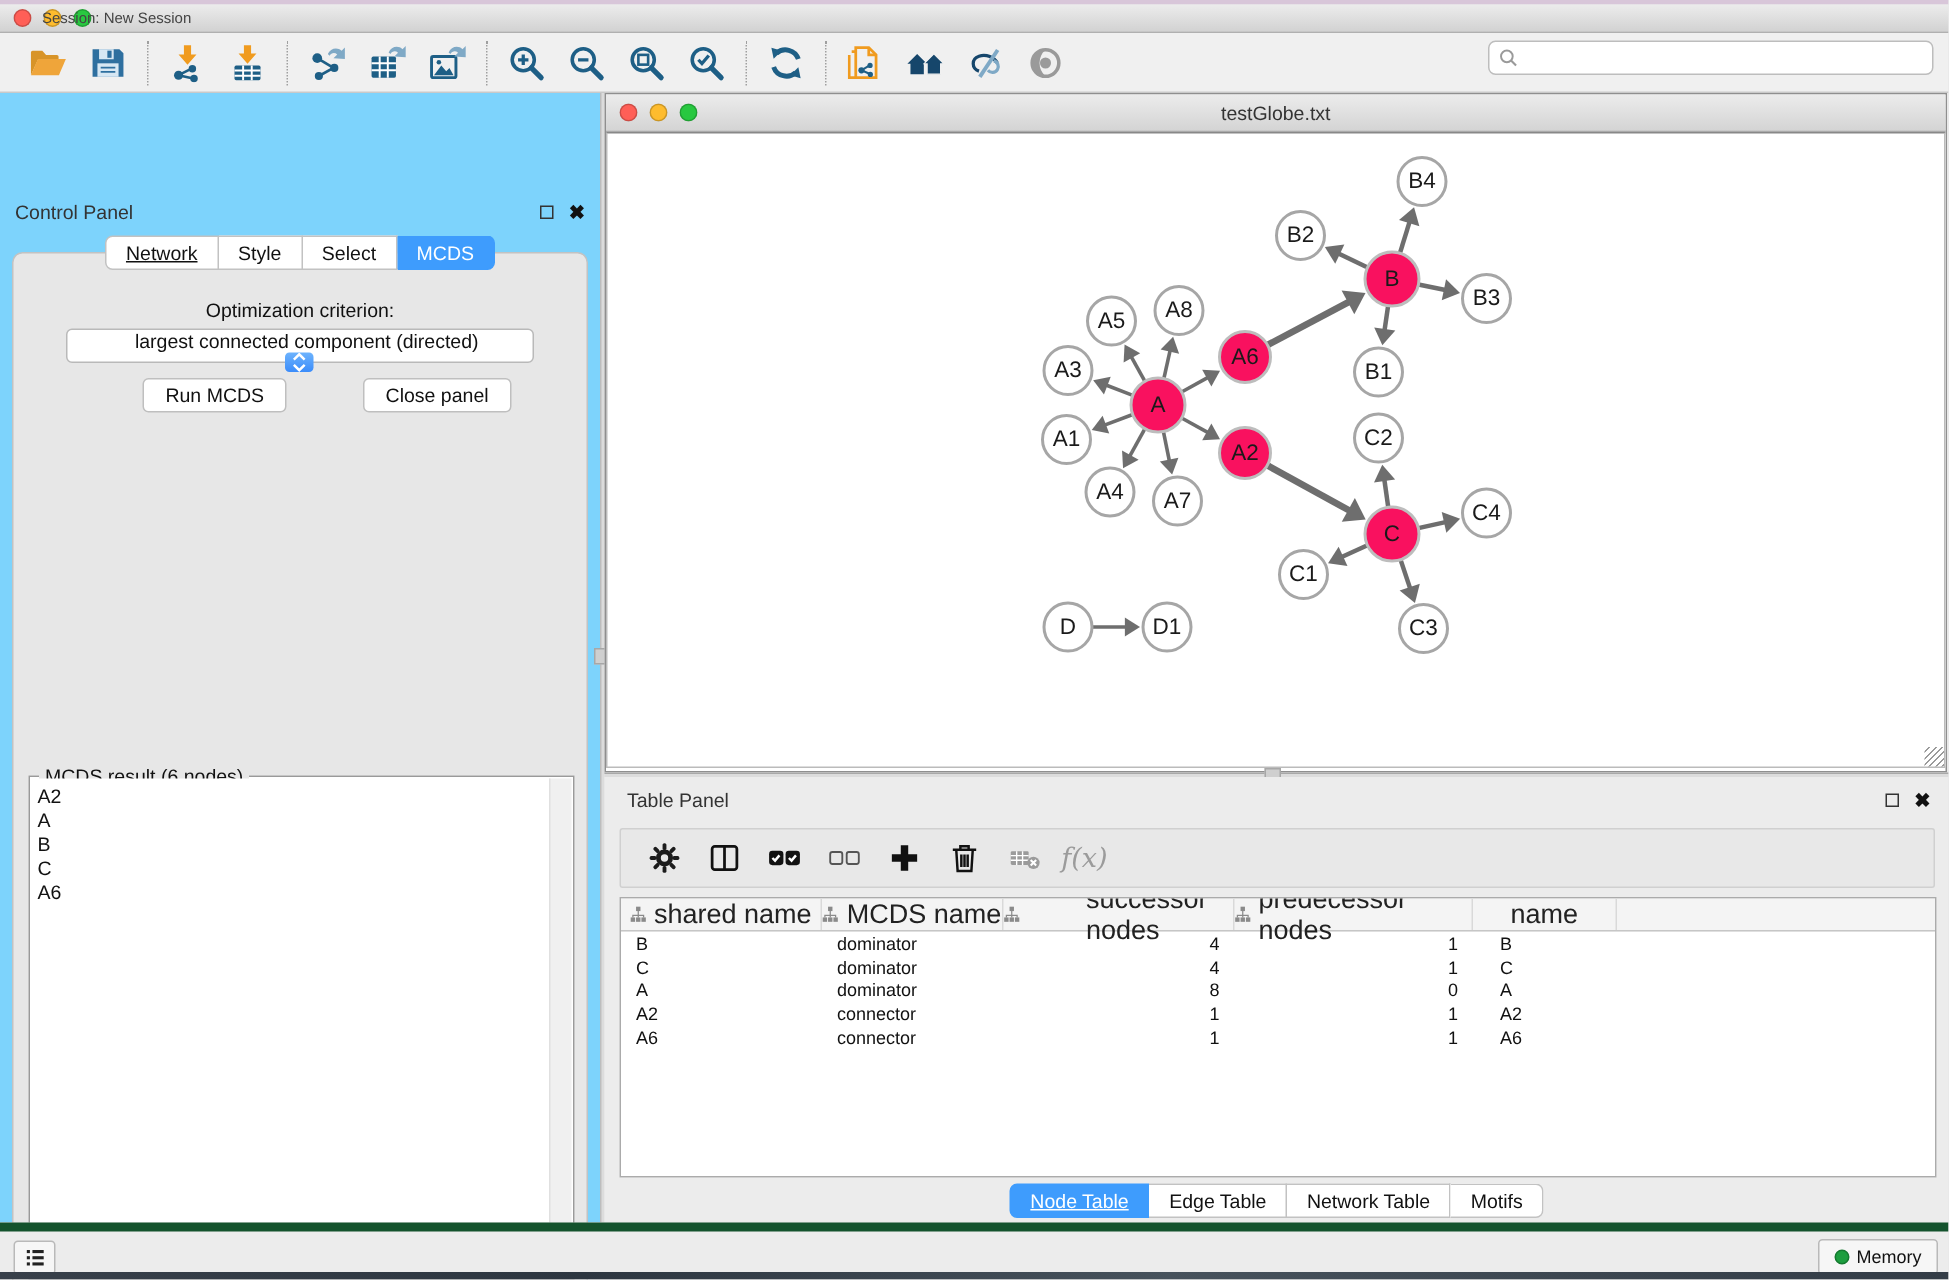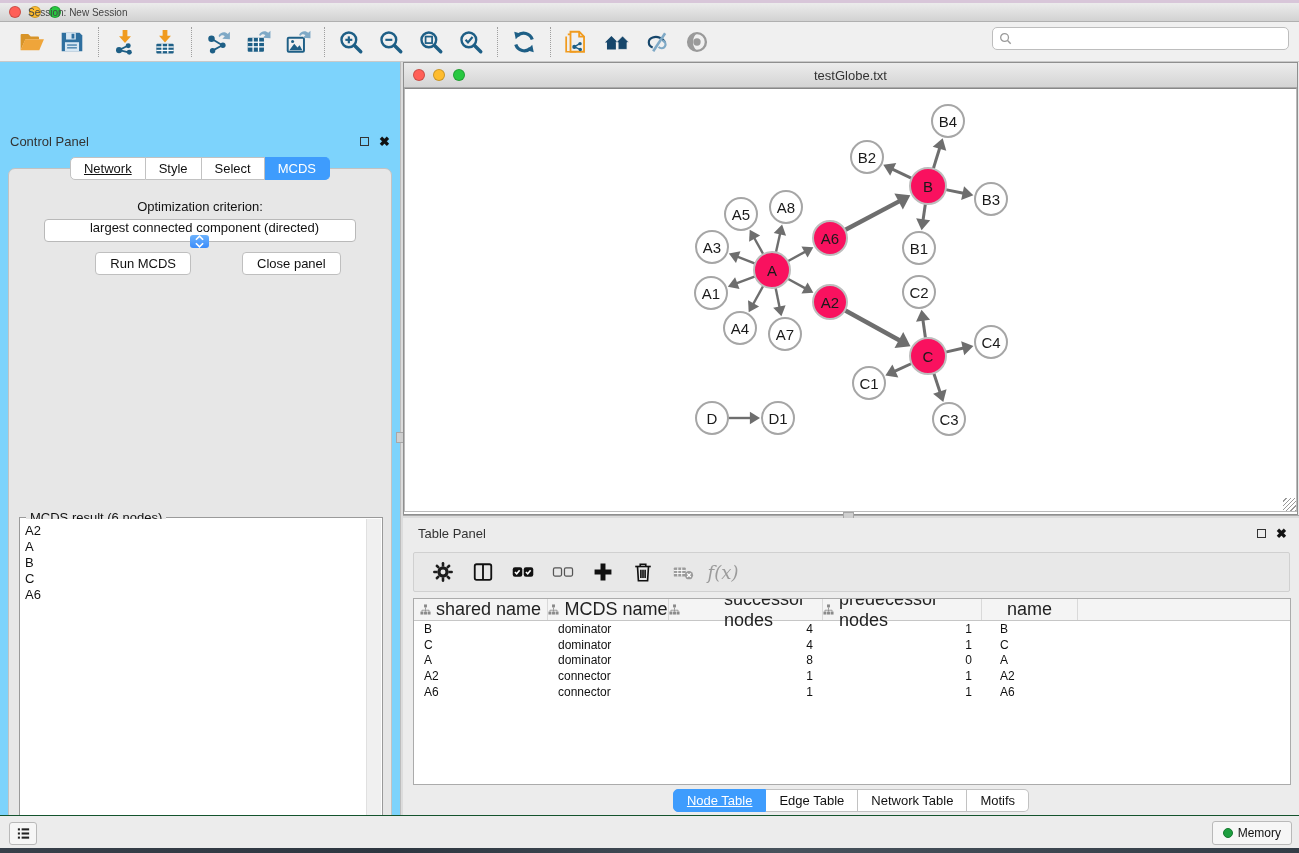--- a/index.html
+++ b/index.html
@@ -89,21 +89,21 @@
   .tp-table { position:absolute; left:10px; top:80px; width:878px; height:187px; background:#fff; border:1px solid #ababab; overflow:hidden; }
   .tp-header { display:flex; height:22px; background:#f4f4f4; border-bottom:1px solid #c6c6c6; }
   .tp-hcell { display:flex; align-items:center; justify-content:center; gap:5px; font-size:18px; color:#222;
       border-right:1px solid #d9d9d9; height:100%; }
   .tp-hcell svg { width:11px; height:11px; }
   .tp-row { display:flex; height:15.7px; align-items:center; }
   .tp-cell { font-size:12px; color:#111; padding:0 10px; white-space:nowrap; overflow:hidden; }
   .tp-tabs { position:absolute; left:0; right:0; top:271px; display:flex; justify-content:center; }
 
   
-  .statusbar { position:absolute; left:0; top:815px; width:100%; height:33px; background:#ececec; border-top:1px solid #14532d; }
+  .statusbar { position:absolute; left:0; top:815px; width:100%; height:33px; background:#ececec; border-top:6px solid #14532d; }
   .status-left-btn { position:absolute; left:9px; top:6px; width:28px; height:23px; background:#f6f6f6;
      border:1px solid #b9b9b9; border-radius:3px; display:flex; align-items:center; justify-content:center; }
   .status-left-btn svg{ width:15px; height:15px; }
   .memory-btn { position:absolute; right:7px; top:5px; height:24px; background:#f6f6f6; border:1px solid #b9b9b9;
      border-radius:3px; display:flex; align-items:center; gap:5px; padding:0 10px; font-size:12px; color:#111; }
   .memory-dot { width:10px; height:10px; border-radius:50%; background:#1d9e3f; border:1px solid #157a30; }
 </style>
 </head>
 <body>
 

